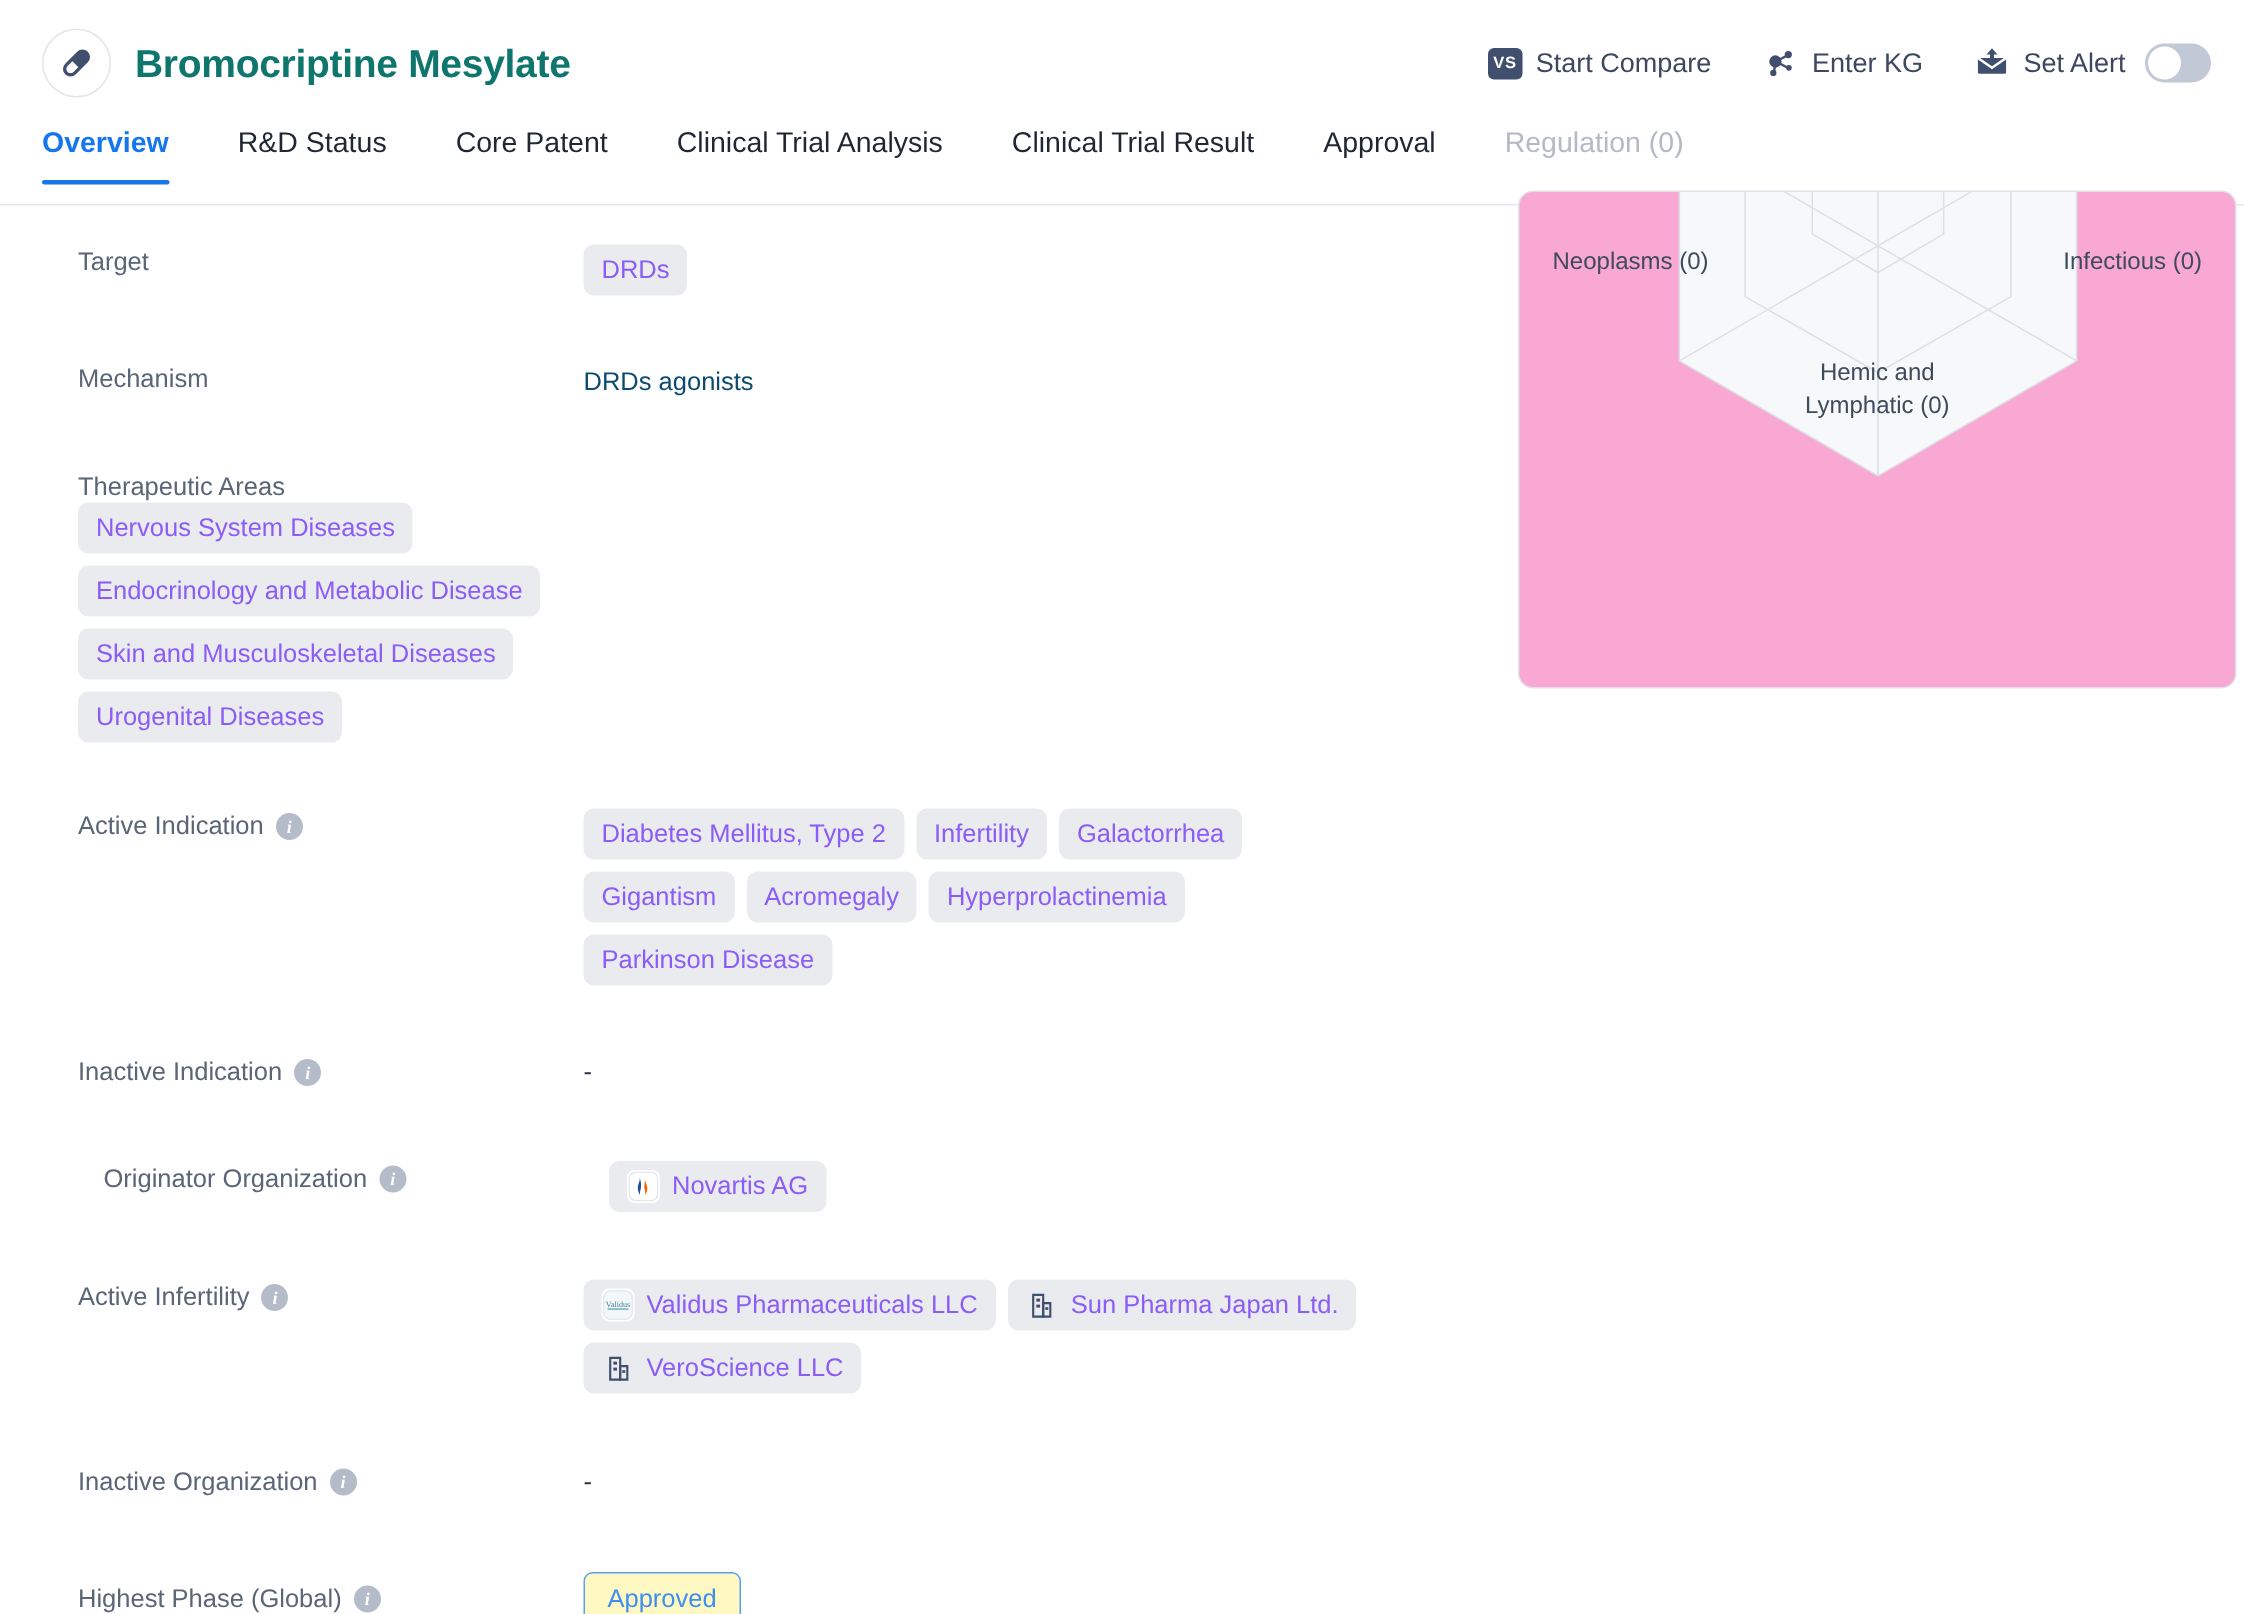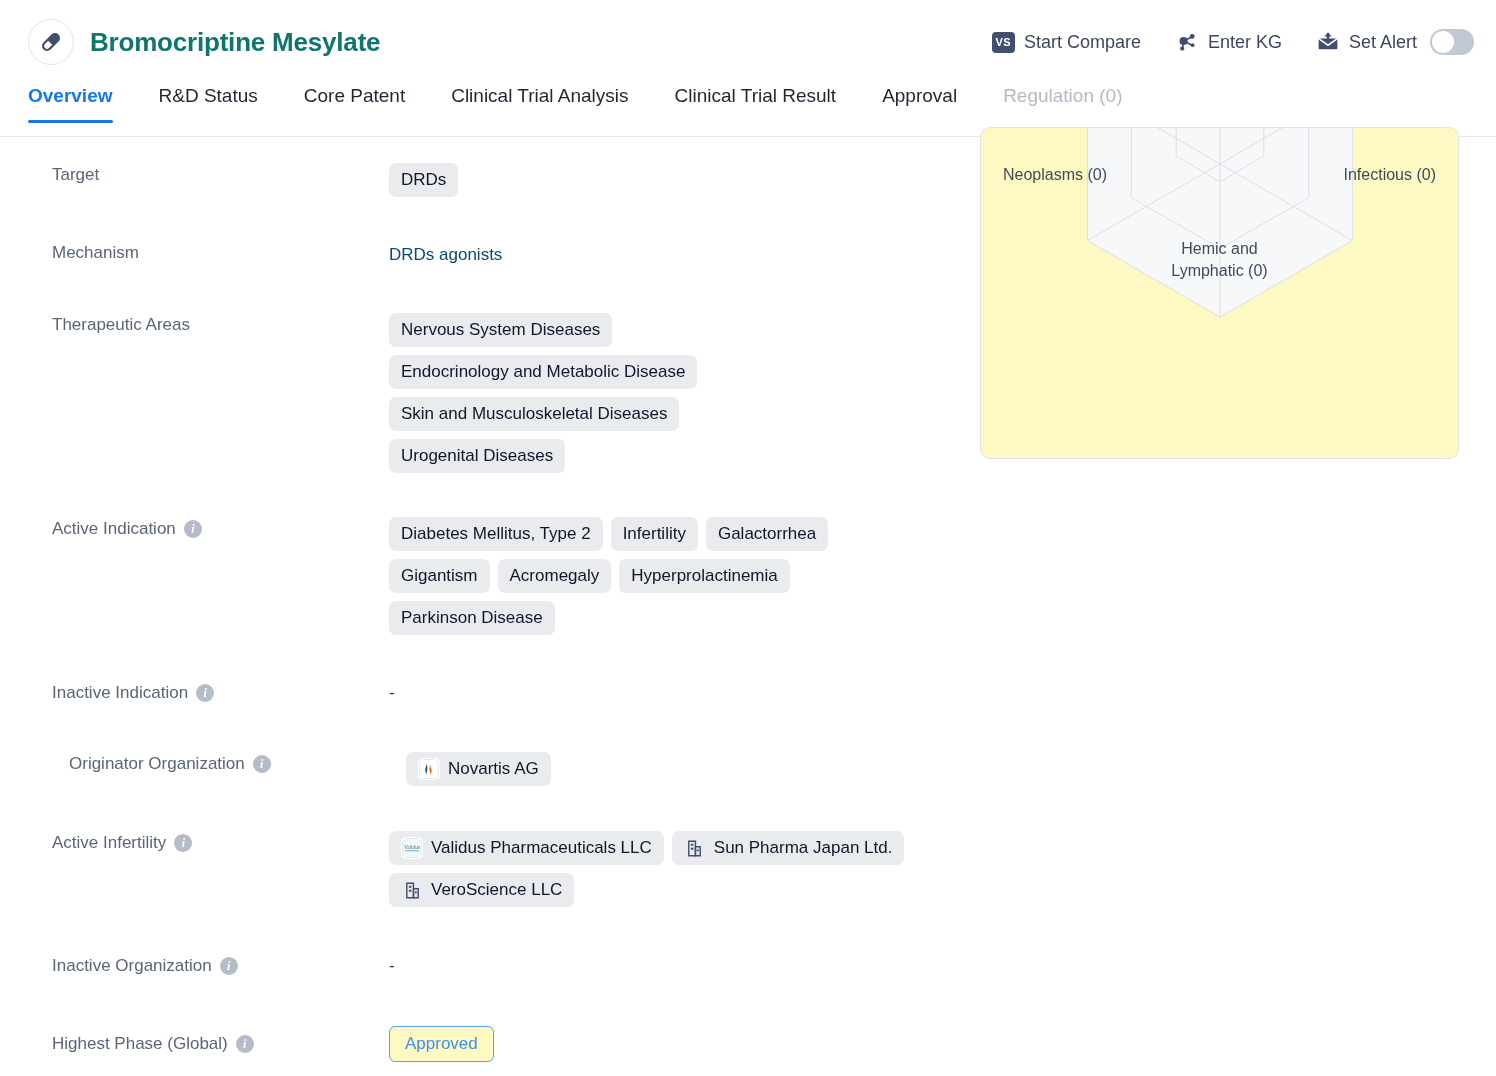--- a/index.html
+++ b/index.html
@@ -98,21 +98,21 @@
     font-size: 12px; font-weight: bold; font-style: italic;
     display: flex; align-items: center; justify-content: center;
     flex: none; cursor: pointer;
     font-family: "Liberation Serif", serif;
   }
   .row-value { flex: 1; min-width: 0; }
 
   .chips { display: flex; flex-wrap: wrap; gap: 8px; max-width: 560px; }
   .chip {
     background: #e9ebef; border-radius: 7px;
-    padding: 6px 12px; font-size: 17px; color: #0f172a;
+    padding: 6px 12px; font-size: 17px; color: #8b5cf6;
     display: inline-flex; align-items: center; gap: 8px;
     line-height: 22px; cursor: pointer; white-space: nowrap;
   }
   .plain-value { font-size: 17px; color: #0c4a6e; line-height: 24px; padding-top: 2px; }
   .dash-value { font-size: 17px; color: #2b3446; padding-top: 2px; }
 
   .logo-box {
     width: 22px; height: 22px; border-radius: 5px;
     display: flex; align-items: center; justify-content: center;
     flex: none; overflow: hidden; background: #fff;
@@ -123,24 +123,24 @@
     display: inline-block;
     border: 1px solid #58a1f0; border-radius: 6px;
     color: #3d8ef0; background: #fef9c3;
     font-size: 17px; padding: 6px 15px; cursor: pointer;
     line-height: 22px;
   }
 
   
   .radar-panel {
     position: absolute;
-    left: 980px; top: -10px;
+    left: 1012px; top: -10px;
     width: 479px; height: 332px;
     border: 1px solid #dfe3e9; border-radius: 10px;
-    background: #fef9c3;
+    background: #f9a8d4;
     overflow: hidden;
   }
   .radar-stage { position: absolute; inset: 0; }
   .radar-label {
     position: absolute;
     font-size: 16px; color: #3f4a5c; text-align: center;
     line-height: 22px; white-space: nowrap;
   }
 </style>
 </head>
@@ -248,21 +248,21 @@
 
     <div class="row" style="margin-bottom:46px;">
       <div class="row-label">
         <span>Mechanism</span>
       </div>
       <div class="row-value">
         <div class="plain-value">DRDs agonists</div>
       </div>
     </div>
 
-    <div class="row" style="margin-bottom:44px;">
+    <div class="row" style="margin-bottom:44px;flex-direction:column;">
       <div class="row-label">
         <span>Therapeutic Areas</span>
       </div>
       <div class="row-value">
         <div class="chips" style="max-width:400px;">
           <span class="chip">Nervous System Diseases</span>
           <span class="chip">Endocrinology and Metabolic Disease</span>
           <span class="chip">Skin and Musculoskeletal Diseases</span>
           <span class="chip">Urogenital Diseases</span>
         </div>

